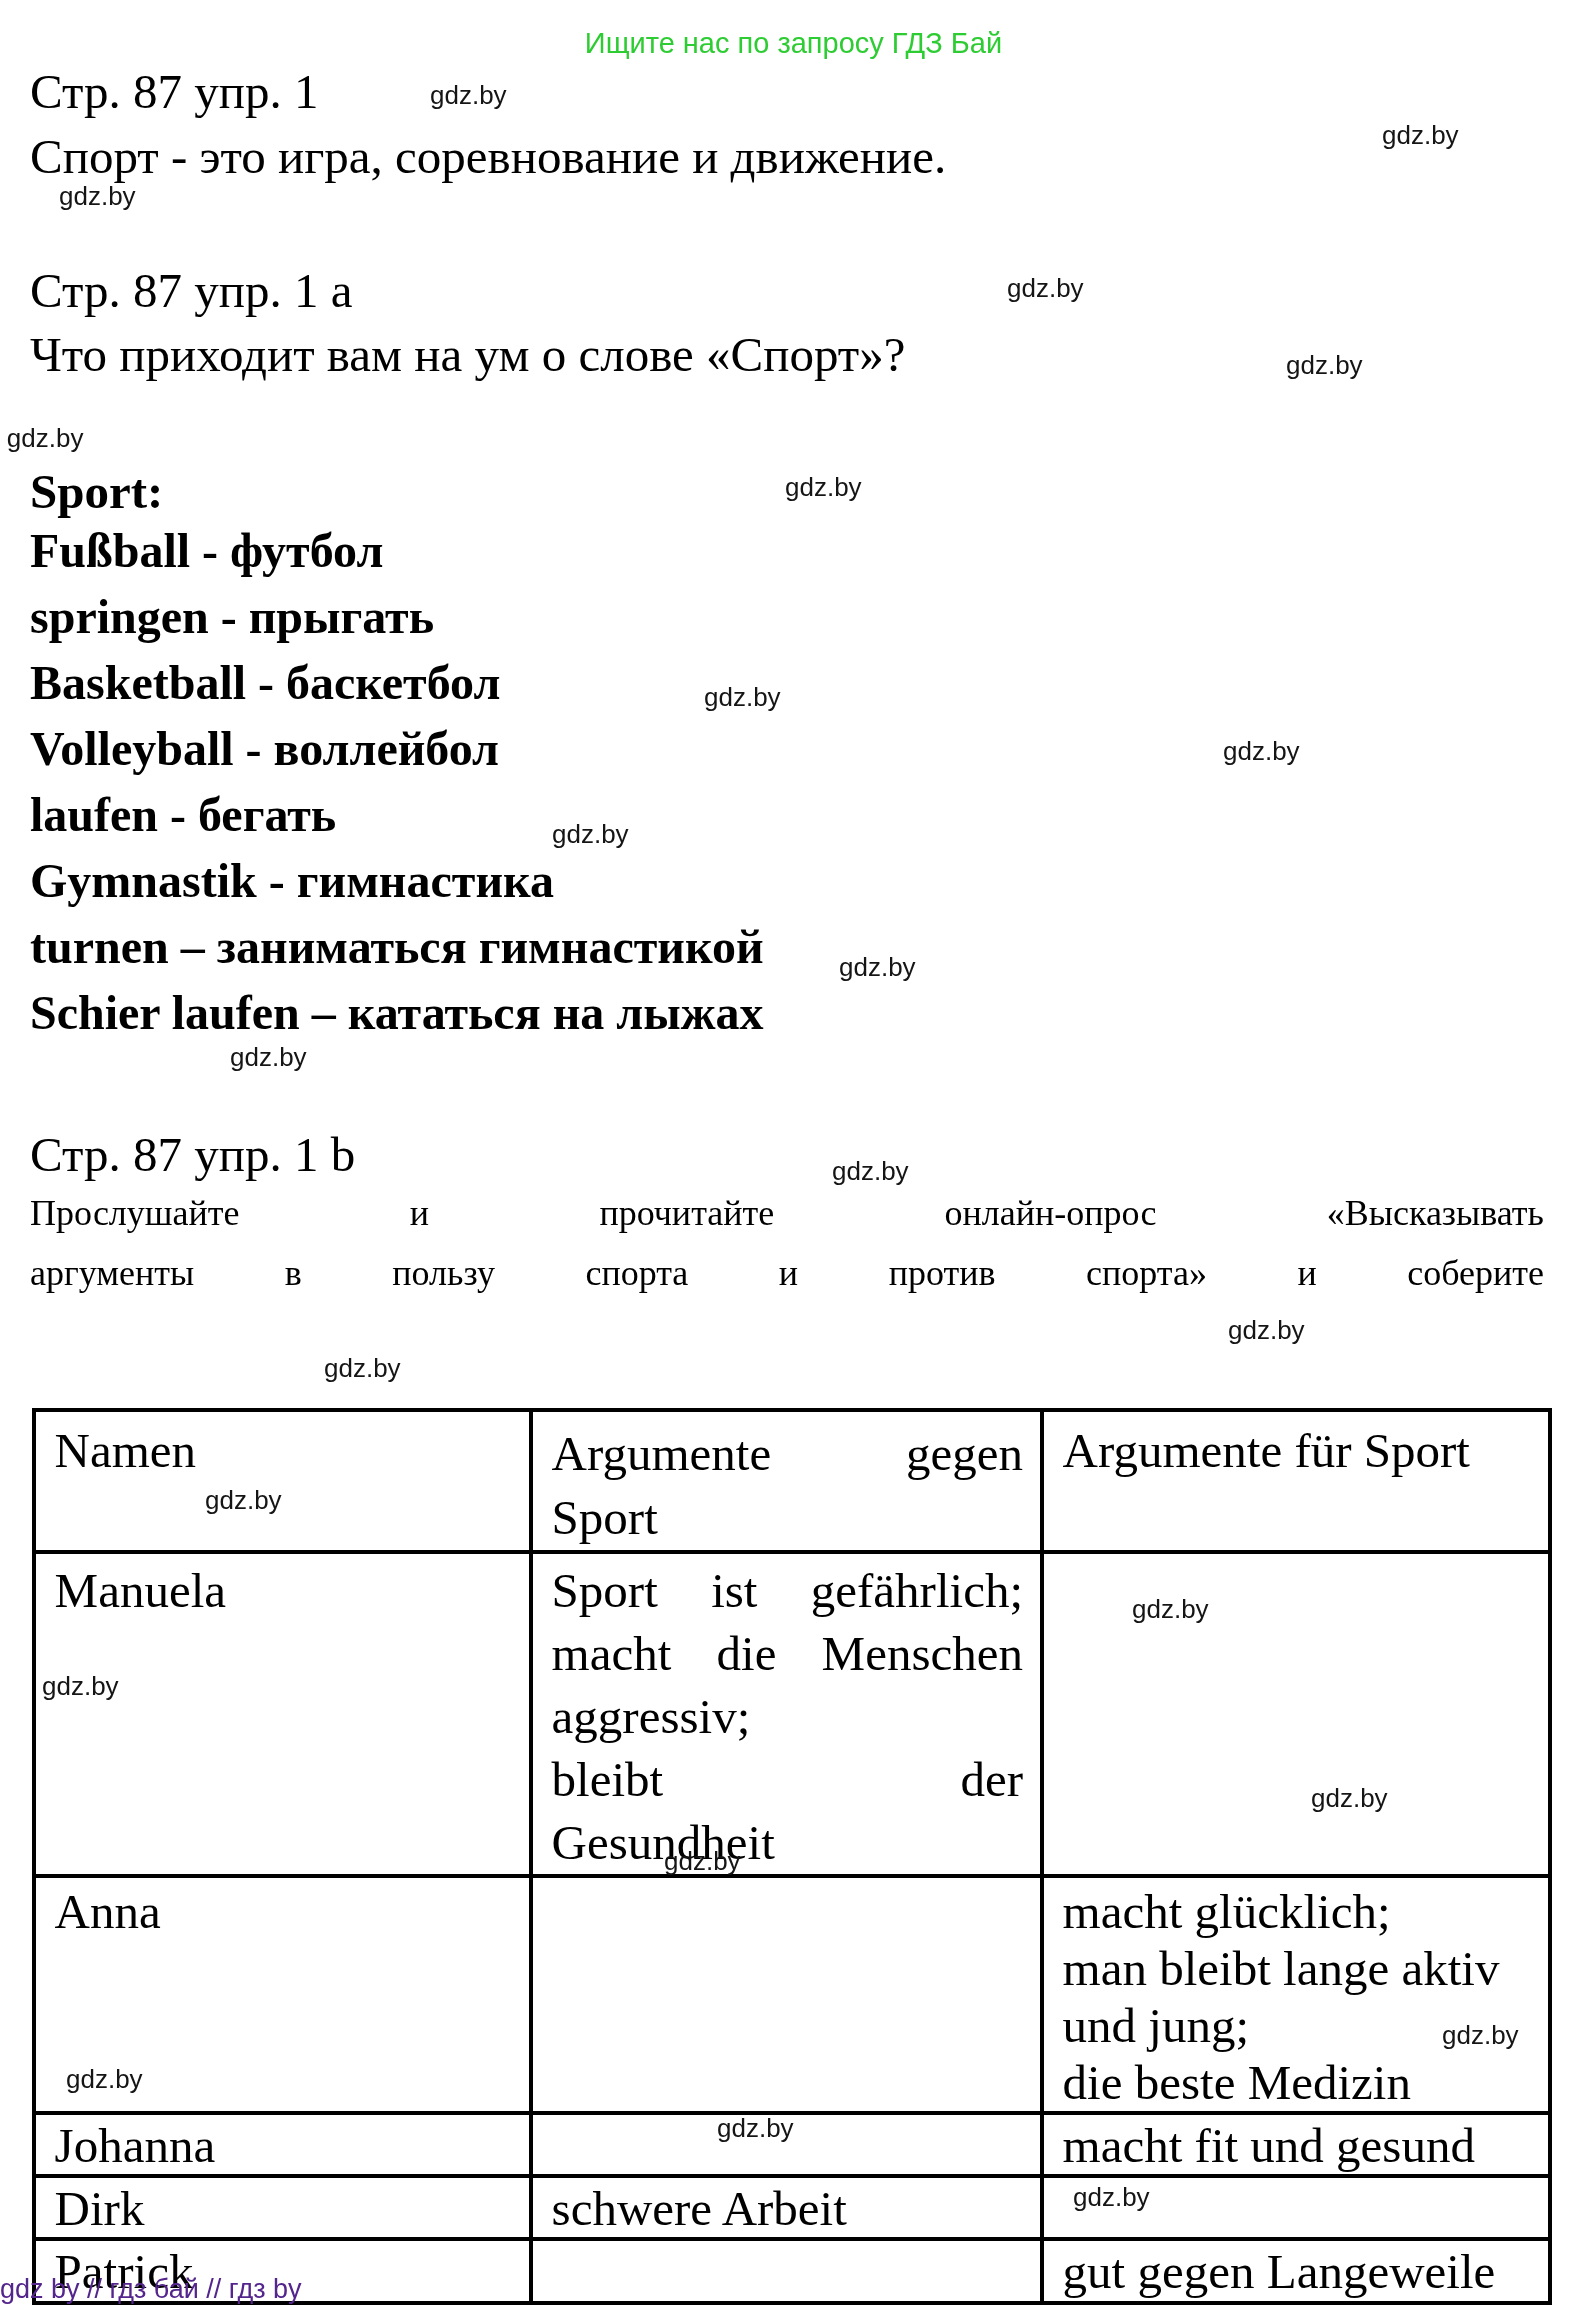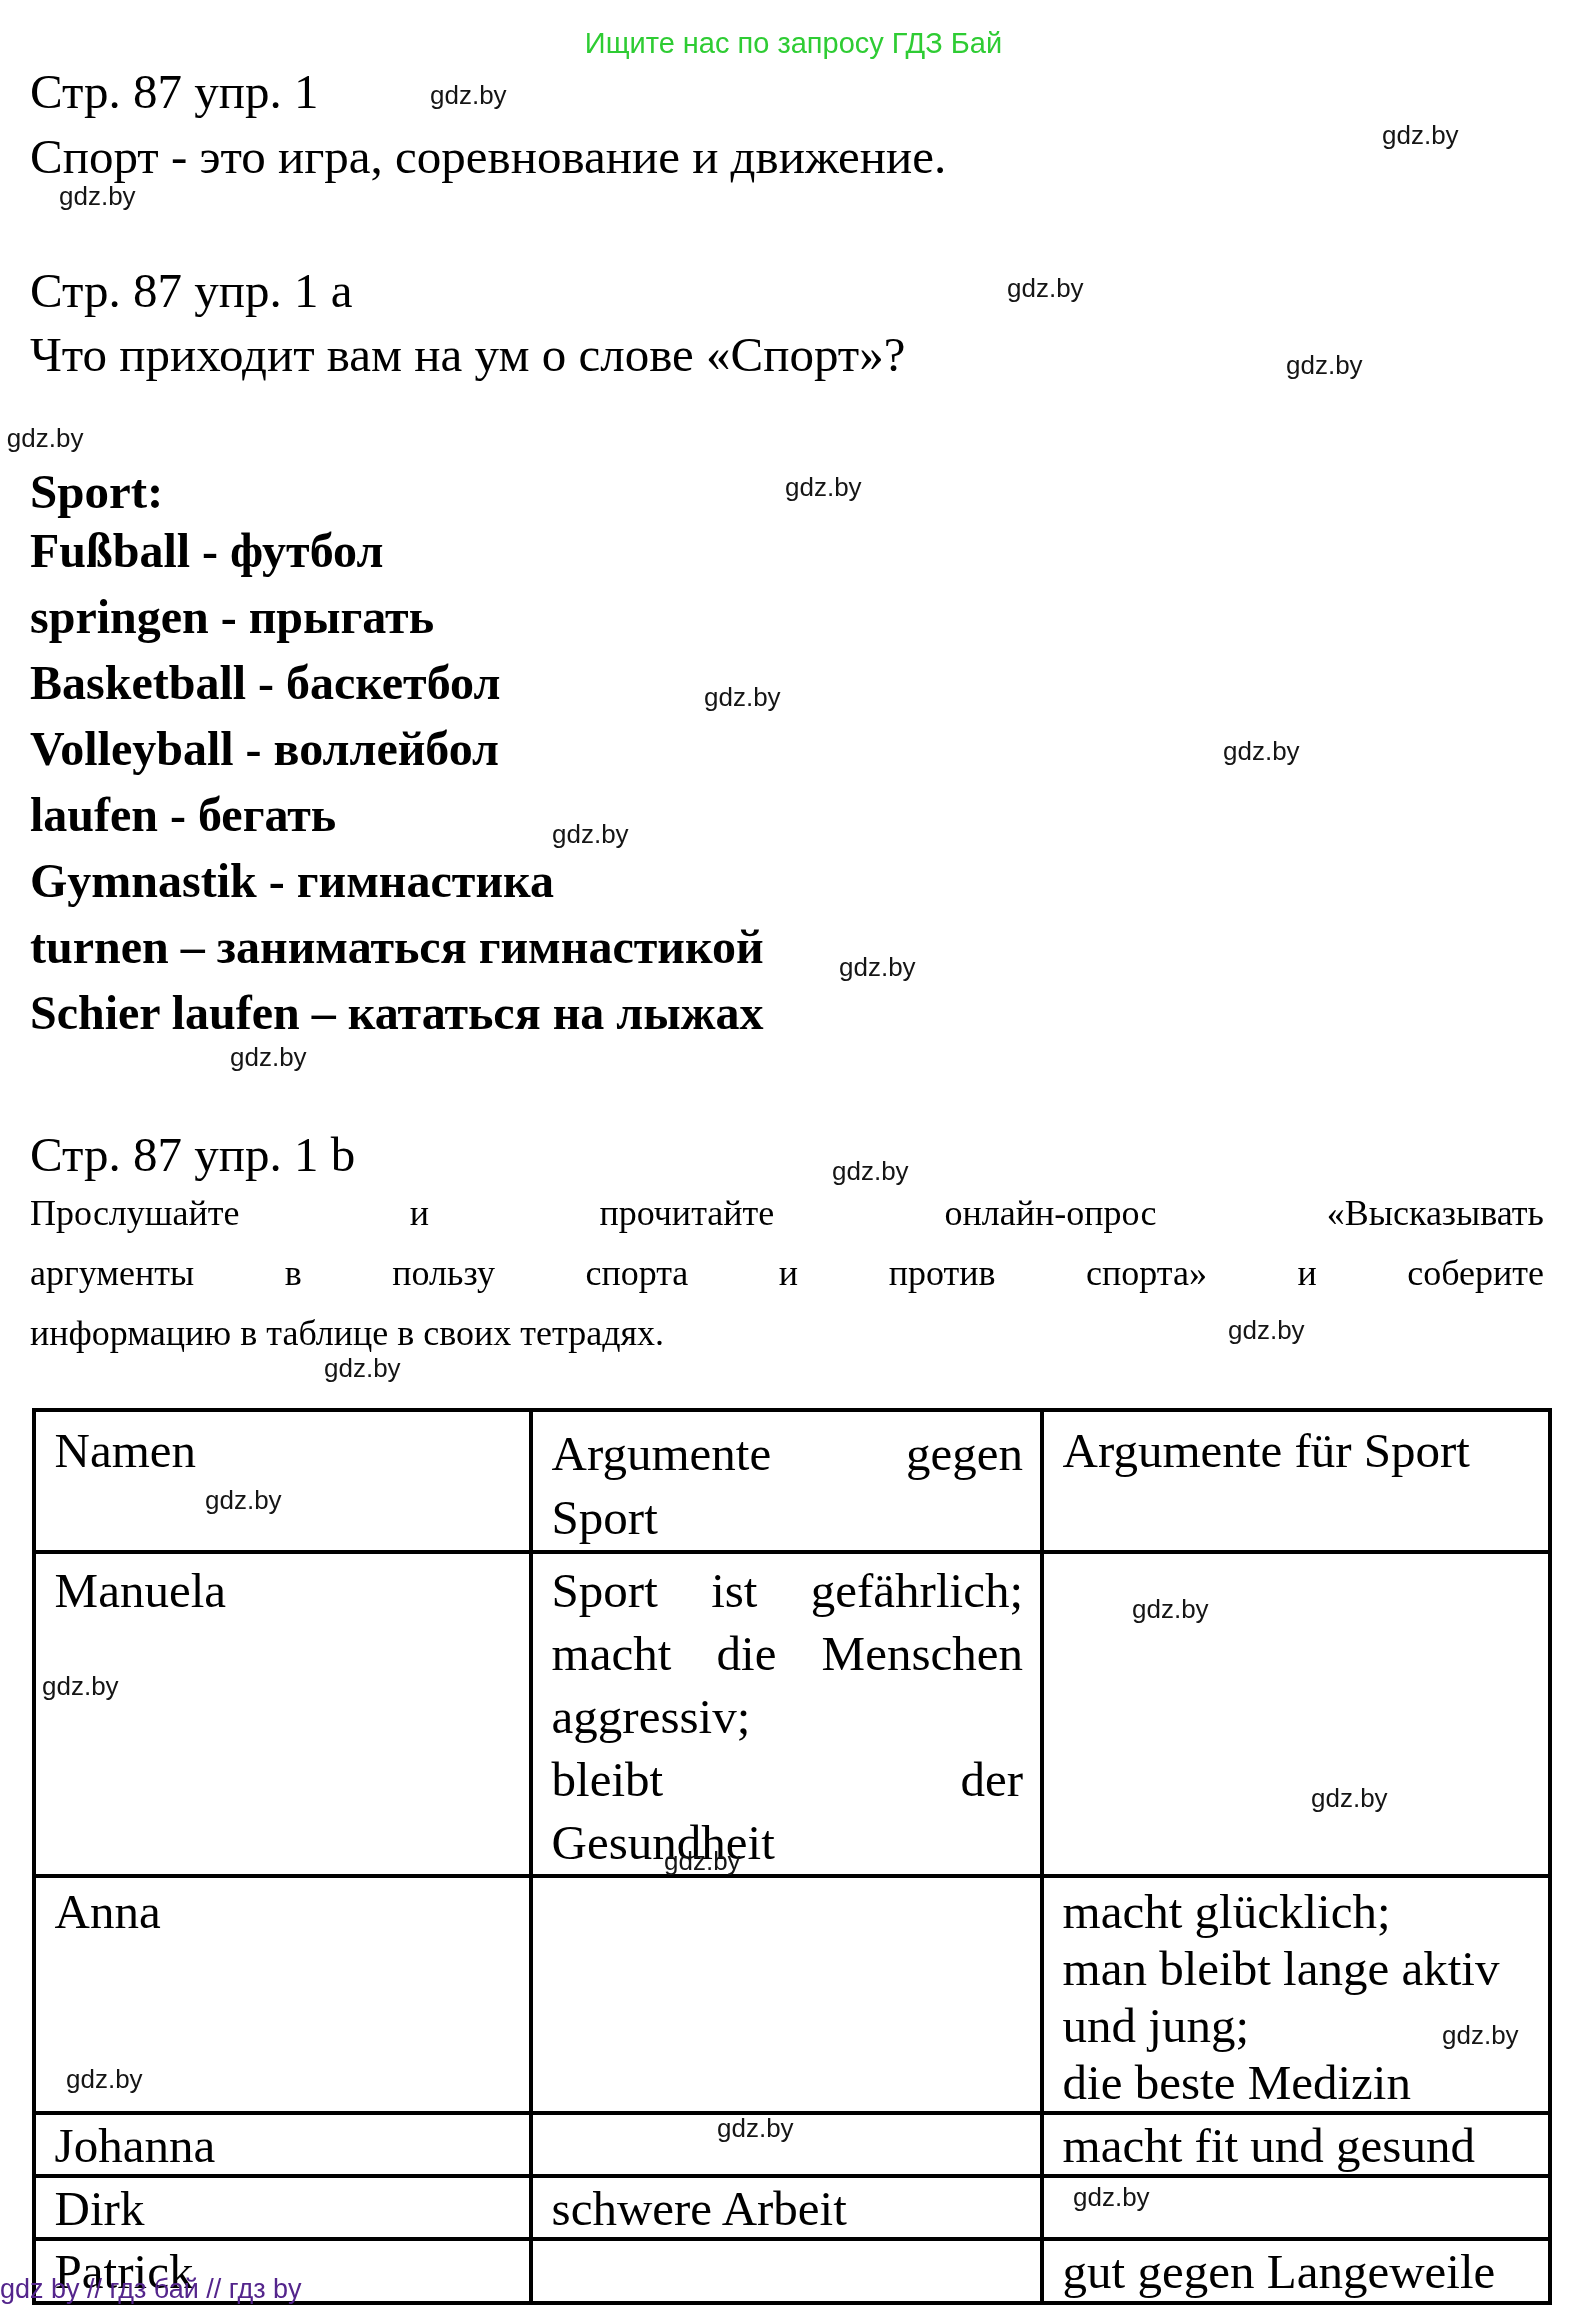--- a/index.html
+++ b/index.html
@@ -63,21 +63,20 @@
     <div class="li">Gymnastik - гимнастика</div>
     <div class="li">turnen – заниматься гимнастикой</div>
     <div class="li">Schier laufen – кататься на лыжах</div>
   </div>
 
   <div class="t" style="top:1127px">Стр. 87 упр. 1 b</div>
 
   <div class="para">
     <div class="pline jl">Прослушайте и прочитайте онлайн-опрос «Высказывать</div>
     <div class="pline jl">аргументы в пользу спорта и против спорта» и соберите</div>
-    <div class="pline">информацию в таблице в своих тетрадях.</div>
   </div>
 
   <table class="answers">
     <colgroup>
         <col style="width:497px">
         <col style="width:511px">
         <col style="width:508px">
       </colgroup>
     <tbody>
         <tr style="height:127px">

